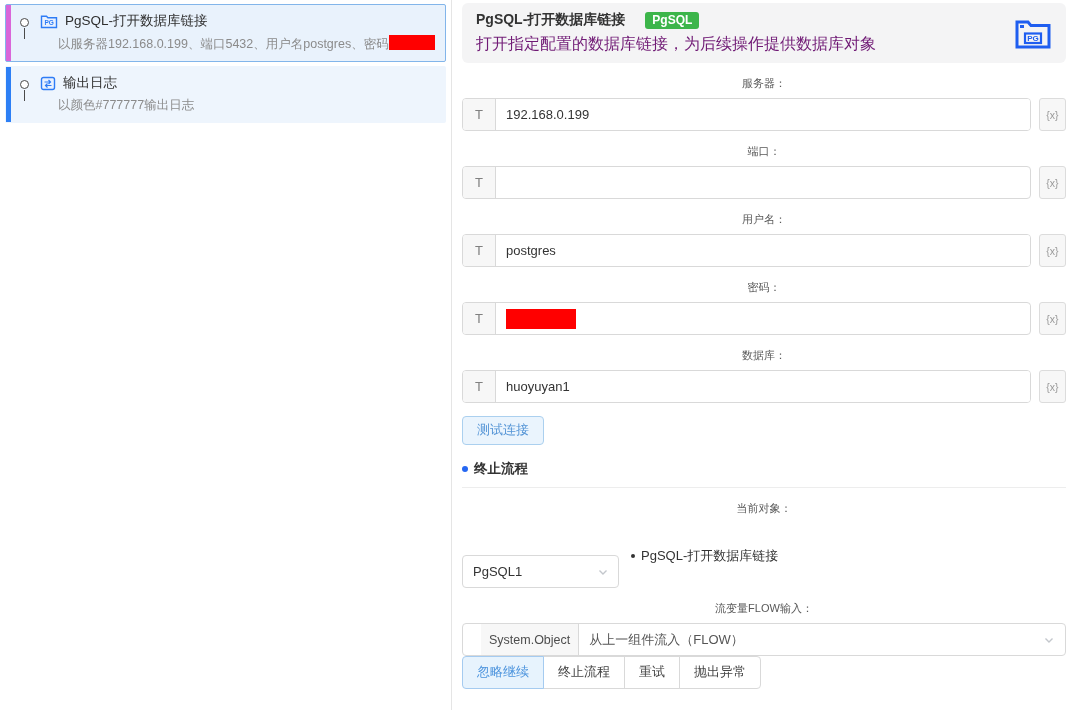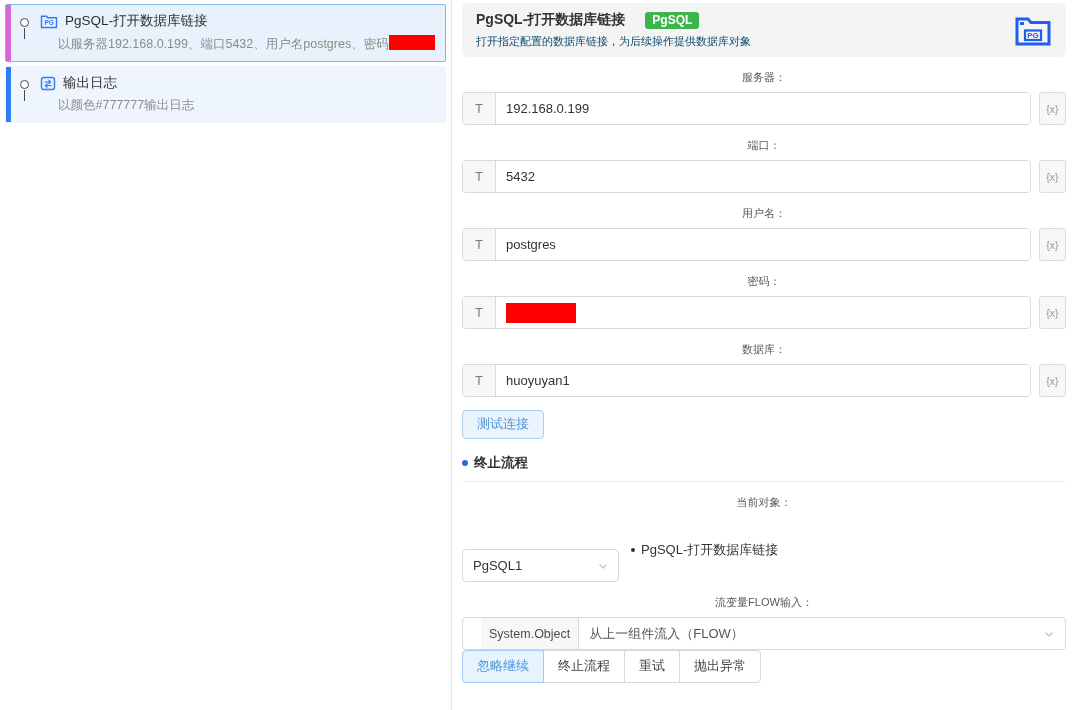--- a/index.html
+++ b/index.html
@@ -18,21 +18,21 @@
   .fi-title { font-size:13.5px; color:#2f2f2f; font-weight:500; }
   .fi-sub { margin-top:5px; margin-left:18px; font-size:12.5px; color:#8b8b8b; white-space:nowrap; overflow:hidden; }
   .redact-inline { display:inline-block; width:78px; height:15px; vertical-align:-2px; }
 
   
   .right-panel { flex:1; padding:3px 6px 0 10px; }
   .cfg-header { display:flex; justify-content:space-between; align-items:center; background:#f4f4f5; border-radius:6px; padding:8px 14px; min-height:50px; }
   .hd-title-row { display:flex; align-items:center; }
   .hd-title { font-size:14px; font-weight:bold; color:#333; }
   .badge { margin-left:20px; padding:1px 7px 2px; border-radius:3px; color:#fff; font-size:12px; font-weight:bold; }
-  .hd-sub { margin-top:5px; font-size:11px; color:#0c4a6e; }
+  .hd-sub { margin-top:5px; font-size:16px; color:#701a75; }
 
   .label { margin-top:13px; margin-bottom:7px; font-size:11px; color:#595959;text-align:center; }
   .input-group { display:flex; align-items:stretch; height:33px; }
   .ig-main { display:flex; flex:1; border:1px solid #d9d9d9; border-radius:4px; background:#fff; overflow:hidden; }
   .ig-prefix { width:33px; display:flex; align-items:center; justify-content:center; background:#f7f7f7; border-right:1px solid #d9d9d9; color:#808080; font-size:13px; }
   .ig-input { flex:1; border:none; outline:none; padding:0 10px; font-size:13px; color:#333; font-family:inherit; background:#fff; }
   .ig-suffix { width:27px; margin-left:8px; display:flex; align-items:center; justify-content:center; border:1px solid #dcdcdc; border-radius:3px; background:#f7f7f7; color:#9a9a9a; font-size:10.5px; cursor:pointer; }
   .pw-wrap { position:relative; flex:1; }
   .pw-redact { position:absolute; left:10px; top:6px; width:70px; height:20px; }
 
@@ -122,21 +122,20 @@
         <input class="ig-input" type="text" value="192.168.0.199" style="">
       </div>
       <div class="ig-suffix">{x}</div>
     </div>
 
     
     <div class="label">端口：</div>
     <div class="input-group">
       <div class="ig-main">
         <div class="ig-prefix">T</div>
-        <input class="ig-input" type="text" value="5432" style="">
       </div>
       <div class="ig-suffix">{x}</div>
     </div>
 
     
     <div class="label">用户名：</div>
     <div class="input-group">
       <div class="ig-main">
         <div class="ig-prefix">T</div>
         <input class="ig-input" type="text" value="postgres" style="">

